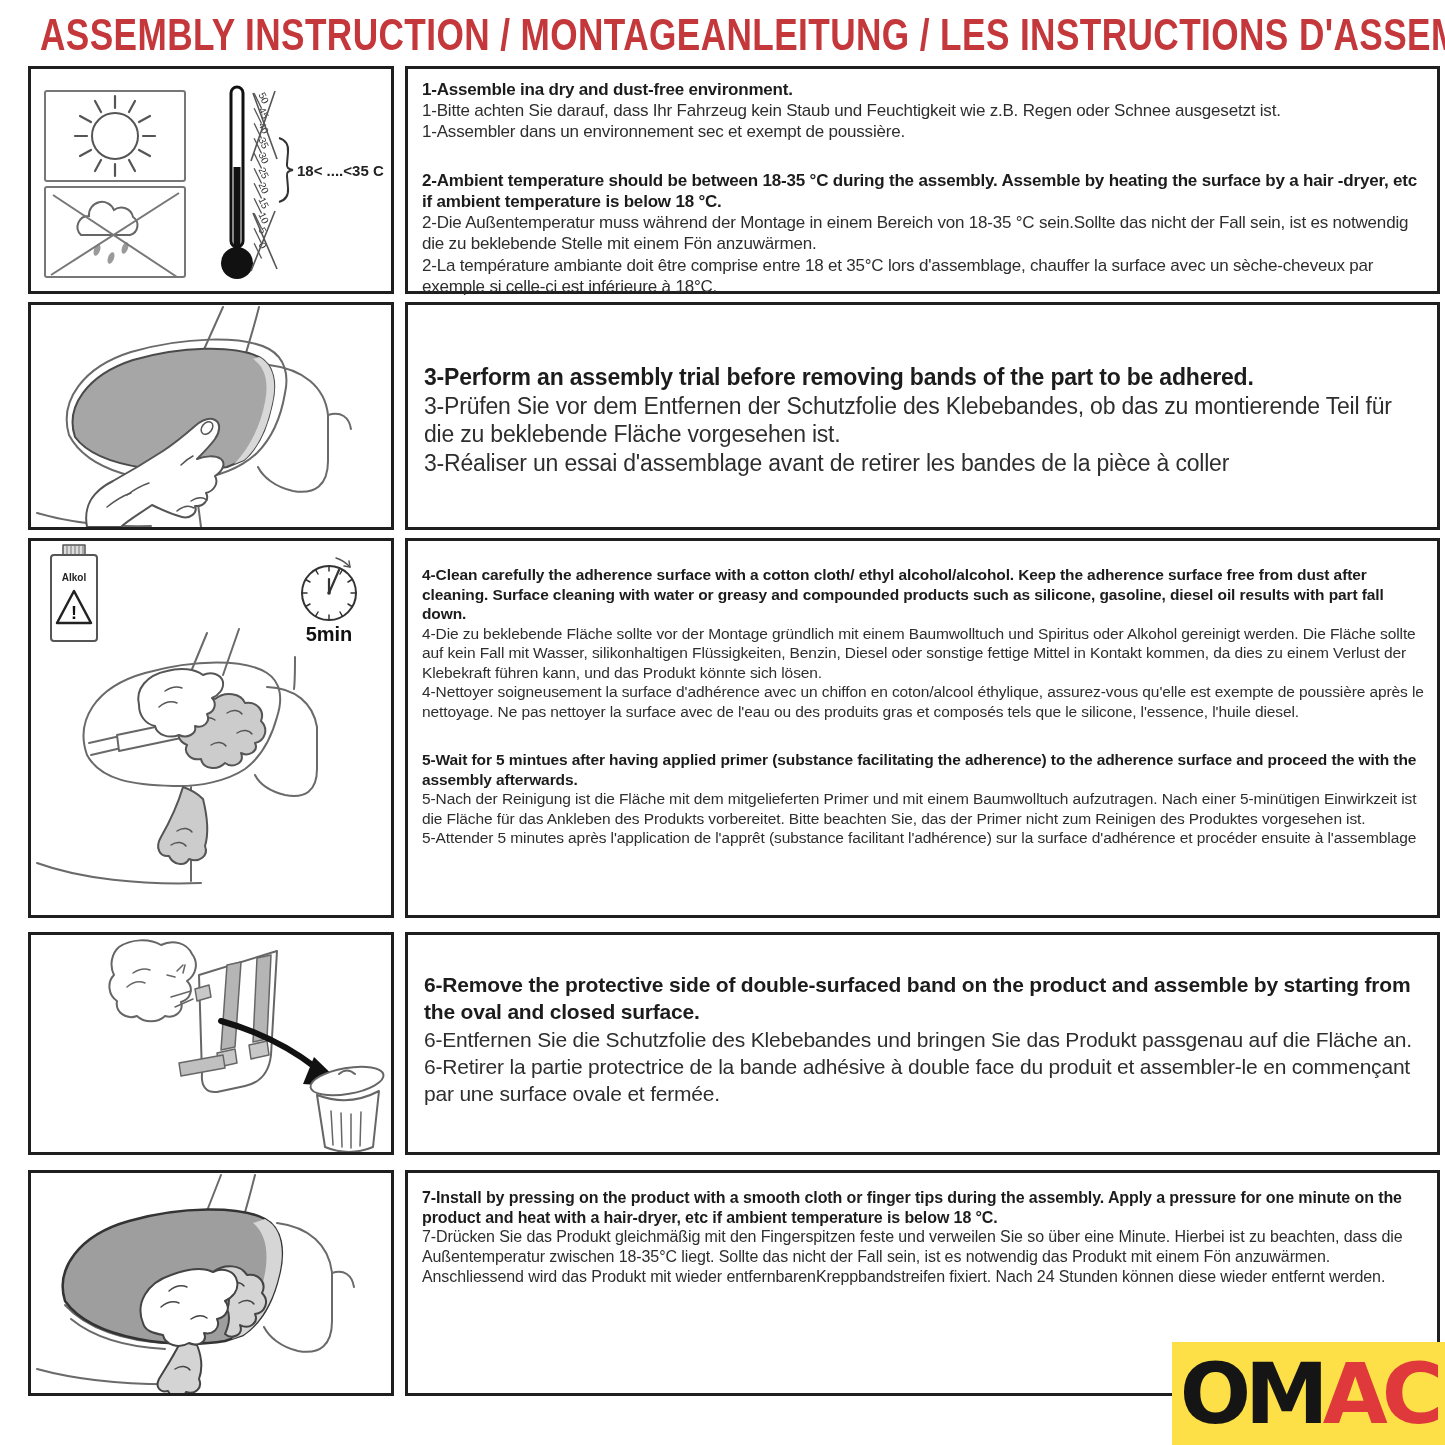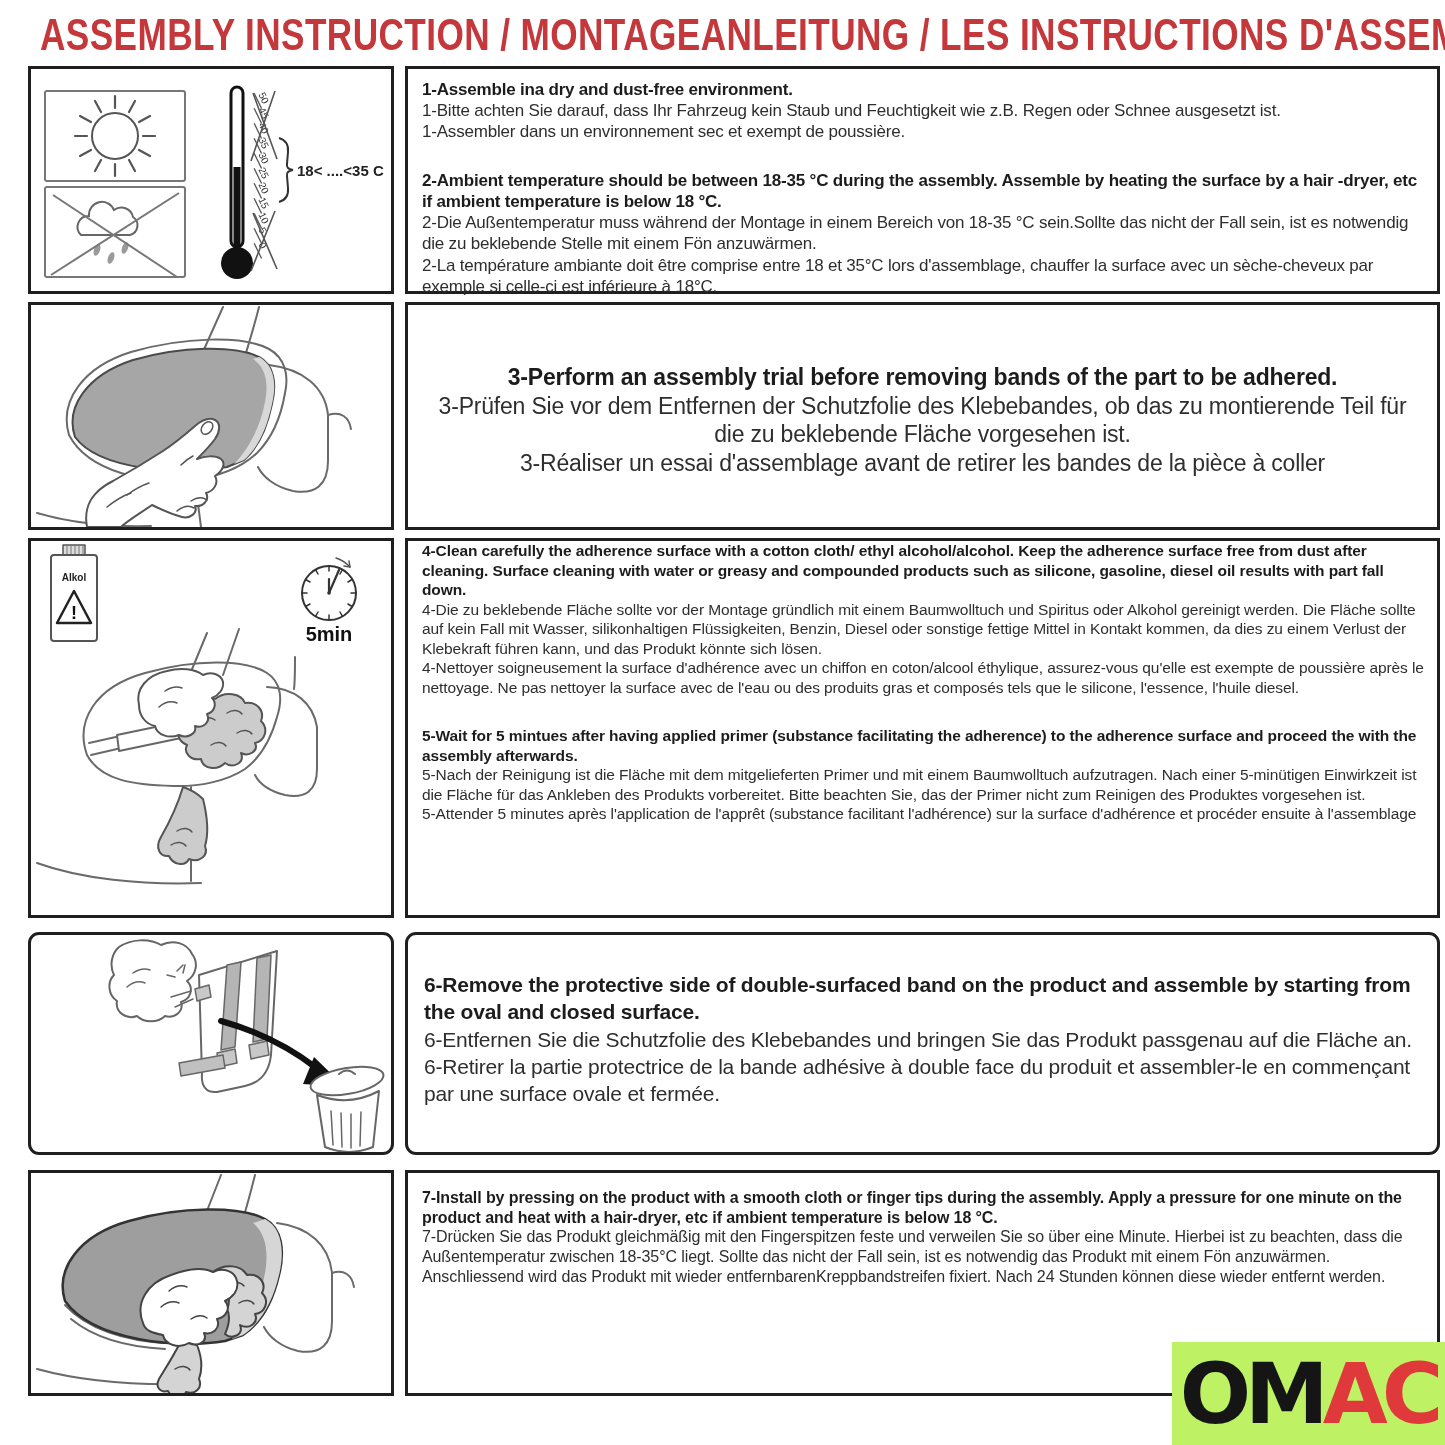--- a/index.html
+++ b/index.html
@@ -9,31 +9,31 @@
          color:#c4373b;white-space:nowrap;letter-spacing:.5px;
          transform:scaleX(.80);transform-origin:left center;}
   .box{position:absolute;background:#fff;border:3px solid #1f1f1f;box-sizing:border-box;}
   .illus{left:28px;width:366px;}
   .txt{left:405px;width:1035px;color:#2e2e2e;}
   .txt p{margin:0;}
   .txt .b{font-weight:700;color:#1c1c1c;}
   #il1,#tx1{top:66px;height:228px;}
   #il2,#tx2{top:302px;height:228px;}
   #il3,#tx3{top:538px;height:380px;}
-  #il4,#tx4{top:932px;height:223px;border-radius:11px;}
+  #il4,#tx4{top:932px;height:223px;}
   #il5,#tx5{top:1170px;height:226px;}
   #tx1{padding:10px 12px 0 14px;font-size:17px;line-height:1.24;letter-spacing:-.2px;}
   #tx1 .gap{margin-top:28px;}
-  #tx2{padding:58px 16px 0 16px;font-size:23px;line-height:1.24;letter-spacing:-.2px;text-align:center;}
-  #tx3{padding:0 12px 0 14px;font-size:15.5px;line-height:1.26;letter-spacing:-.1px;}
+  #tx2{padding:58px 16px 0 16px;font-size:23px;line-height:1.24;letter-spacing:-.2px;}
+  #tx3{padding:24px 12px 0 14px;font-size:15.5px;line-height:1.26;letter-spacing:-.1px;}
   #tx3 .gap{margin-top:29px;}
   #tx4{padding:36px 16px 0 16px;font-size:21px;line-height:1.3;letter-spacing:-.2px;}
   #tx5{padding:15px 12px 0 14px;font-size:16px;line-height:1.23;letter-spacing:-.1px;}
   .illus svg{display:block;width:100%;height:100%;}
-  #logo{position:absolute;left:1172px;top:1342px;width:273px;height:103px;background:#bef264;
+  #logo{position:absolute;left:1172px;top:1342px;width:273px;height:103px;background:#fde047;
         display:flex;align-items:center;justify-content:center;z-index:3;
         font-family:"DejaVu Sans",sans-serif;font-weight:bold;font-size:84px;letter-spacing:-6px;line-height:1;}
   #logo .lb{color:#151515;}
   #logo .lr{color:#e0393c;}
 </style>
 </head>
 <body>
 
 <div id="page">
 

